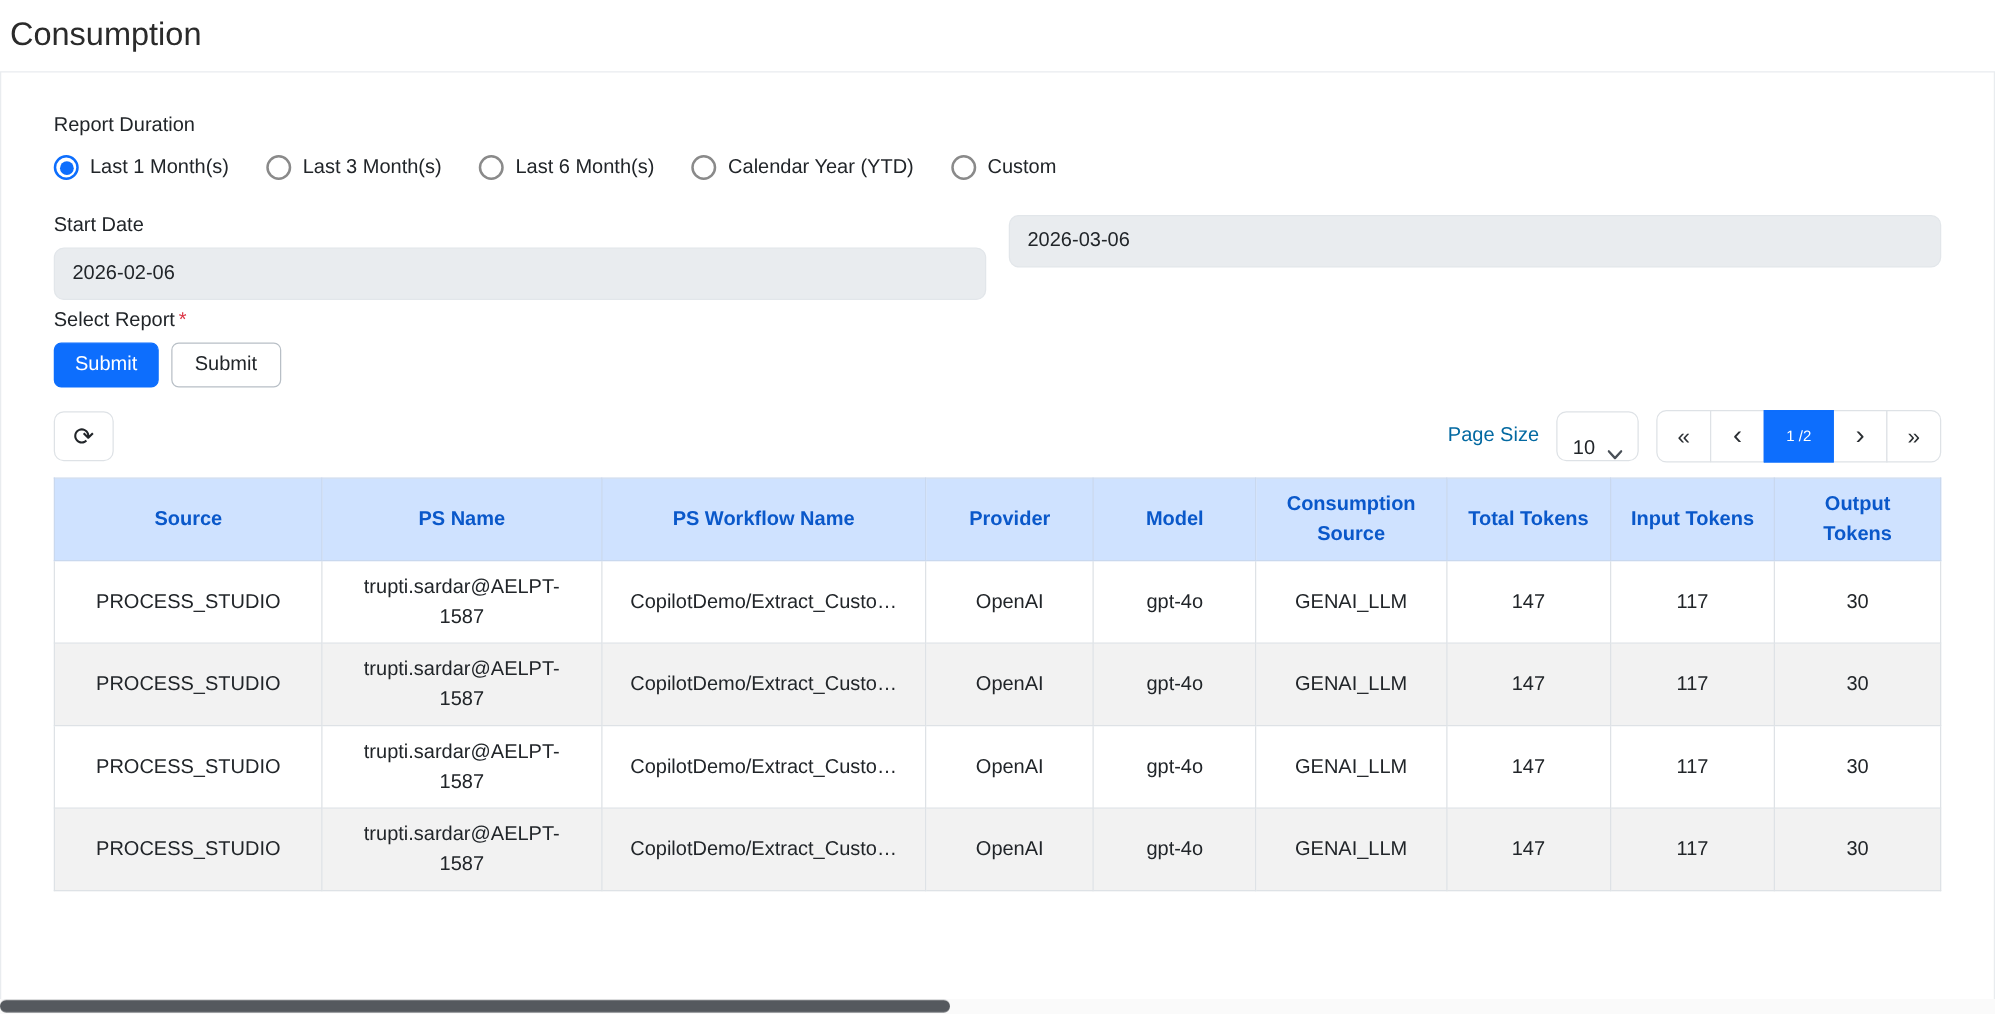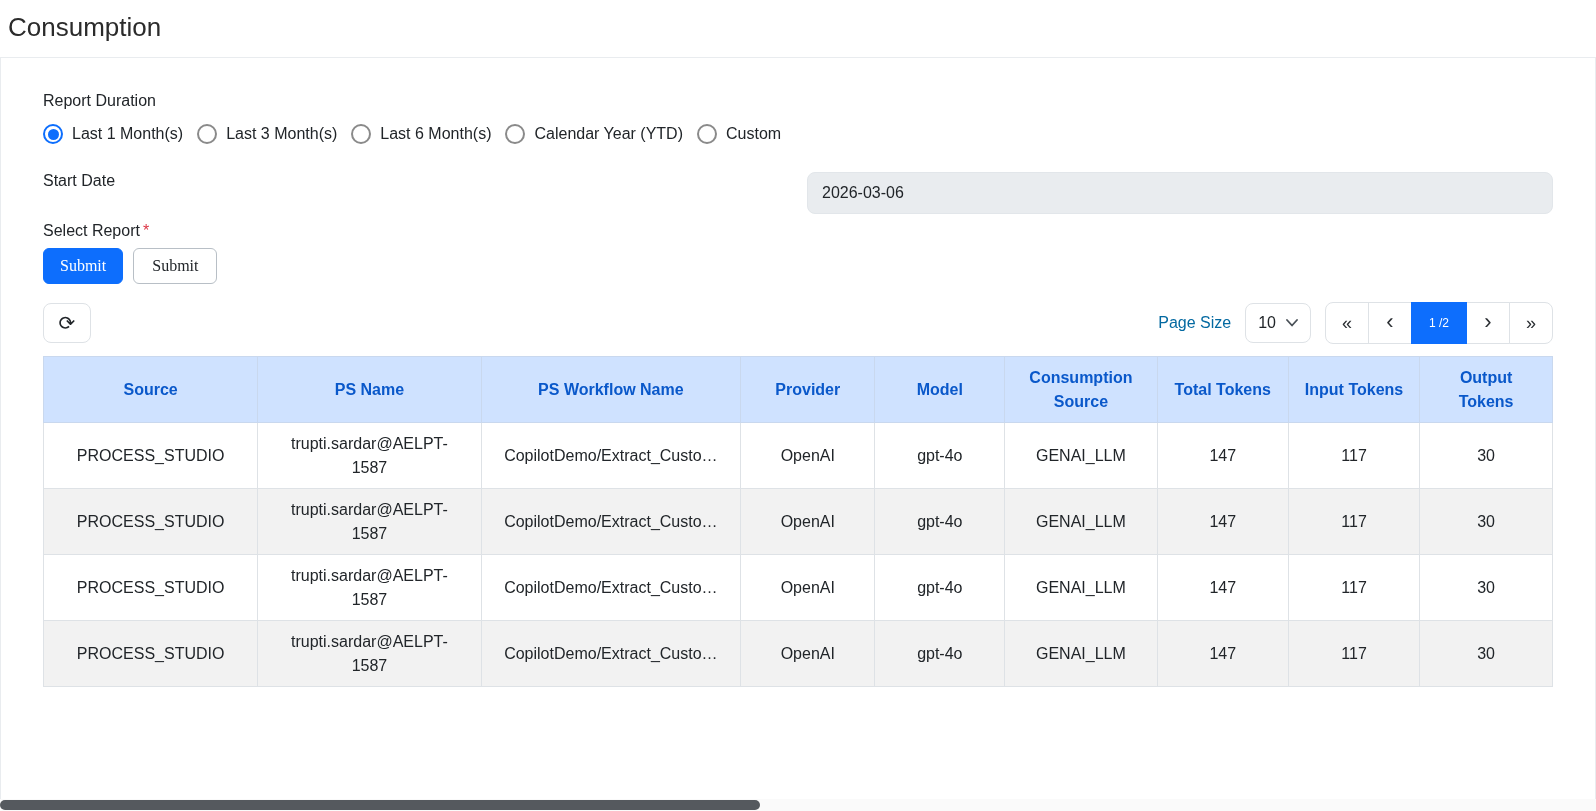--- a/index.html
+++ b/index.html
@@ -15,21 +15,21 @@
   .card {
     border: 1px solid #e9ecef;
     height: calc(811px - 57px);
     padding: 34px 42px 0 42px;
     overflow: hidden;
     position: relative;
   }
   .field-label { font-size: 16px; color: #212529; margin-bottom: 8px; }
   .req { color: #dc3545; margin-left: 3px; }
   
-  .radio-row { display: flex; gap: 14px; margin: 14px 0 28px 0; }
+  .radio-row { display: flex; gap: 30px; margin: 14px 0 28px 0; }
   .radio-item { display: flex; align-items: center; gap: 9px; cursor: pointer; }
   .radio {
     width: 20px; height: 20px; border-radius: 50%;
     border: 2px solid #8a8a8a; background: #fff;
     display: inline-flex; align-items: center; justify-content: center;
     flex: 0 0 auto;
   }
   .radio.checked { border-color: #0d6efd; }
   .radio.checked::after {
     content: ""; width: 11px; height: 11px; border-radius: 50%;
@@ -48,36 +48,36 @@
   .select-box {
     height: 42px; border: 1px solid #ced4da; border-radius: 8px;
     display: flex; align-items: center; justify-content: space-between;
     padding: 0 14px; background: #fff; margin-bottom: 22px; cursor: pointer;
   }
   .chevron-svg { flex: 0 0 auto; }
   
   .btn-row { display: flex; gap: 10px; margin-bottom: 18px; }
   .btn {
     font-size: 16px; border-radius: 6px; padding: 8px 16px;
-    cursor: pointer; font-family: Liberation Serif, serif;
+    cursor: pointer; font-family: Liberation Sans, sans-serif;
   }
   .btn-primary { background: #0d6efd; border: 1px solid #0d6efd; color: #fff; }
   .btn-outline { background: #fff; border: 1px solid #b8bfc6; color: #212529; padding: 8px 18px; }
   
   .toolbar { display: flex; align-items: center; justify-content: space-between; margin-bottom: 12px; }
   .refresh-btn {
     width: 48px; height: 40px; border: 1px solid #dee2e6; border-radius: 8px;
     background: #fff; font-size: 20px; color: #212529; cursor: pointer;
     display: flex; align-items: center; justify-content: center;
   }
   .toolbar-right { display: flex; align-items: center; gap: 14px; }
   .page-size-label { color: #0369a1; }
   .page-size-select {
     height: 40px; border: 1px solid #dee2e6; border-radius: 8px;
-    display: flex; align-items: center; gap: 10px; padding: 0 12px;
+    display: flex; align-items: flex-end; gap: 10px; padding: 0 12px;
     background: #fff; cursor: pointer;
   }
   .pagination { display: flex; }
   .page-btn {
     min-width: 44px; height: 42px; background: #fff;
     border: 1px solid #dee2e6; margin-left: -1px;
     display: flex; align-items: center; justify-content: center;
     font-size: 18px; color: #2b2f33; cursor: pointer; font-family: inherit;
   }
   .page-btn:first-child { border-top-left-radius: 8px; border-bottom-left-radius: 8px; margin-left: 0; }
@@ -146,20 +146,21 @@
       </label>
       <label class="radio-item">
         <span class="radio"></span>
         <span class="radio-label">Custom</span>
       </label>
     </div>
 
   <div class="date-row">
     <div class="date-col">
       <div class="field-label">Start Date</div>
+      <div class="text-input">2026-02-06</div>
     </div>
     <div class="date-col">
       <div class="text-input">2026-03-06</div>
     </div>
   </div>
 
   <div class="field-label">
     <span>Select Report</span><span class="req">*</span>
   </div>
 

